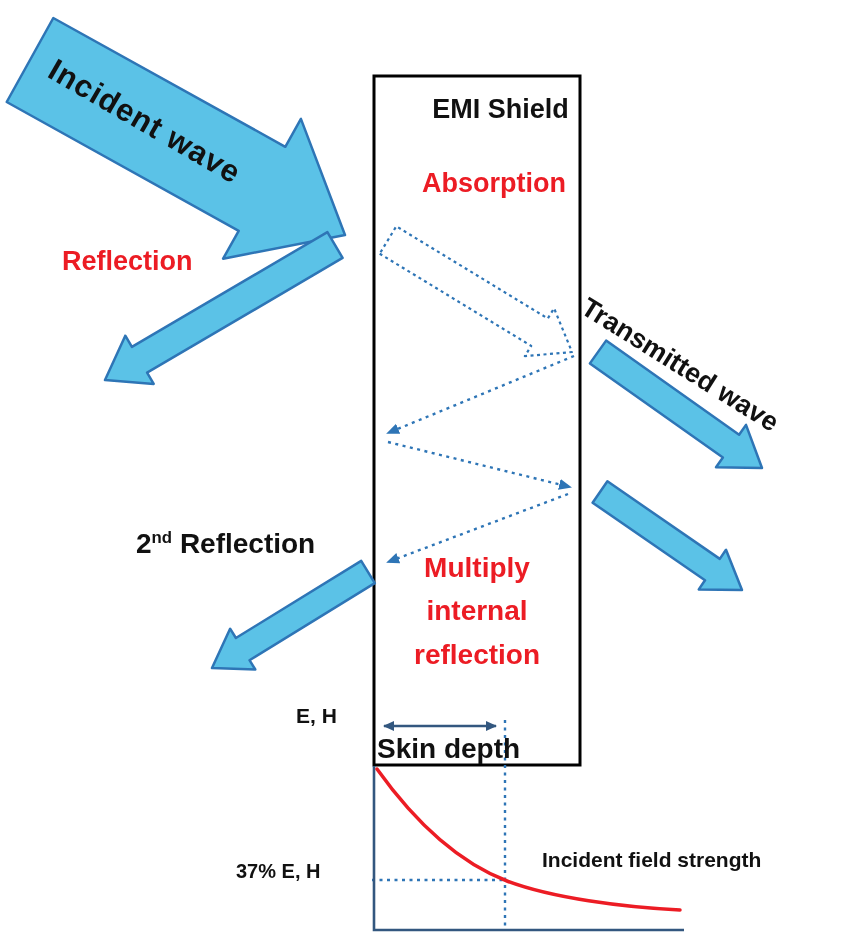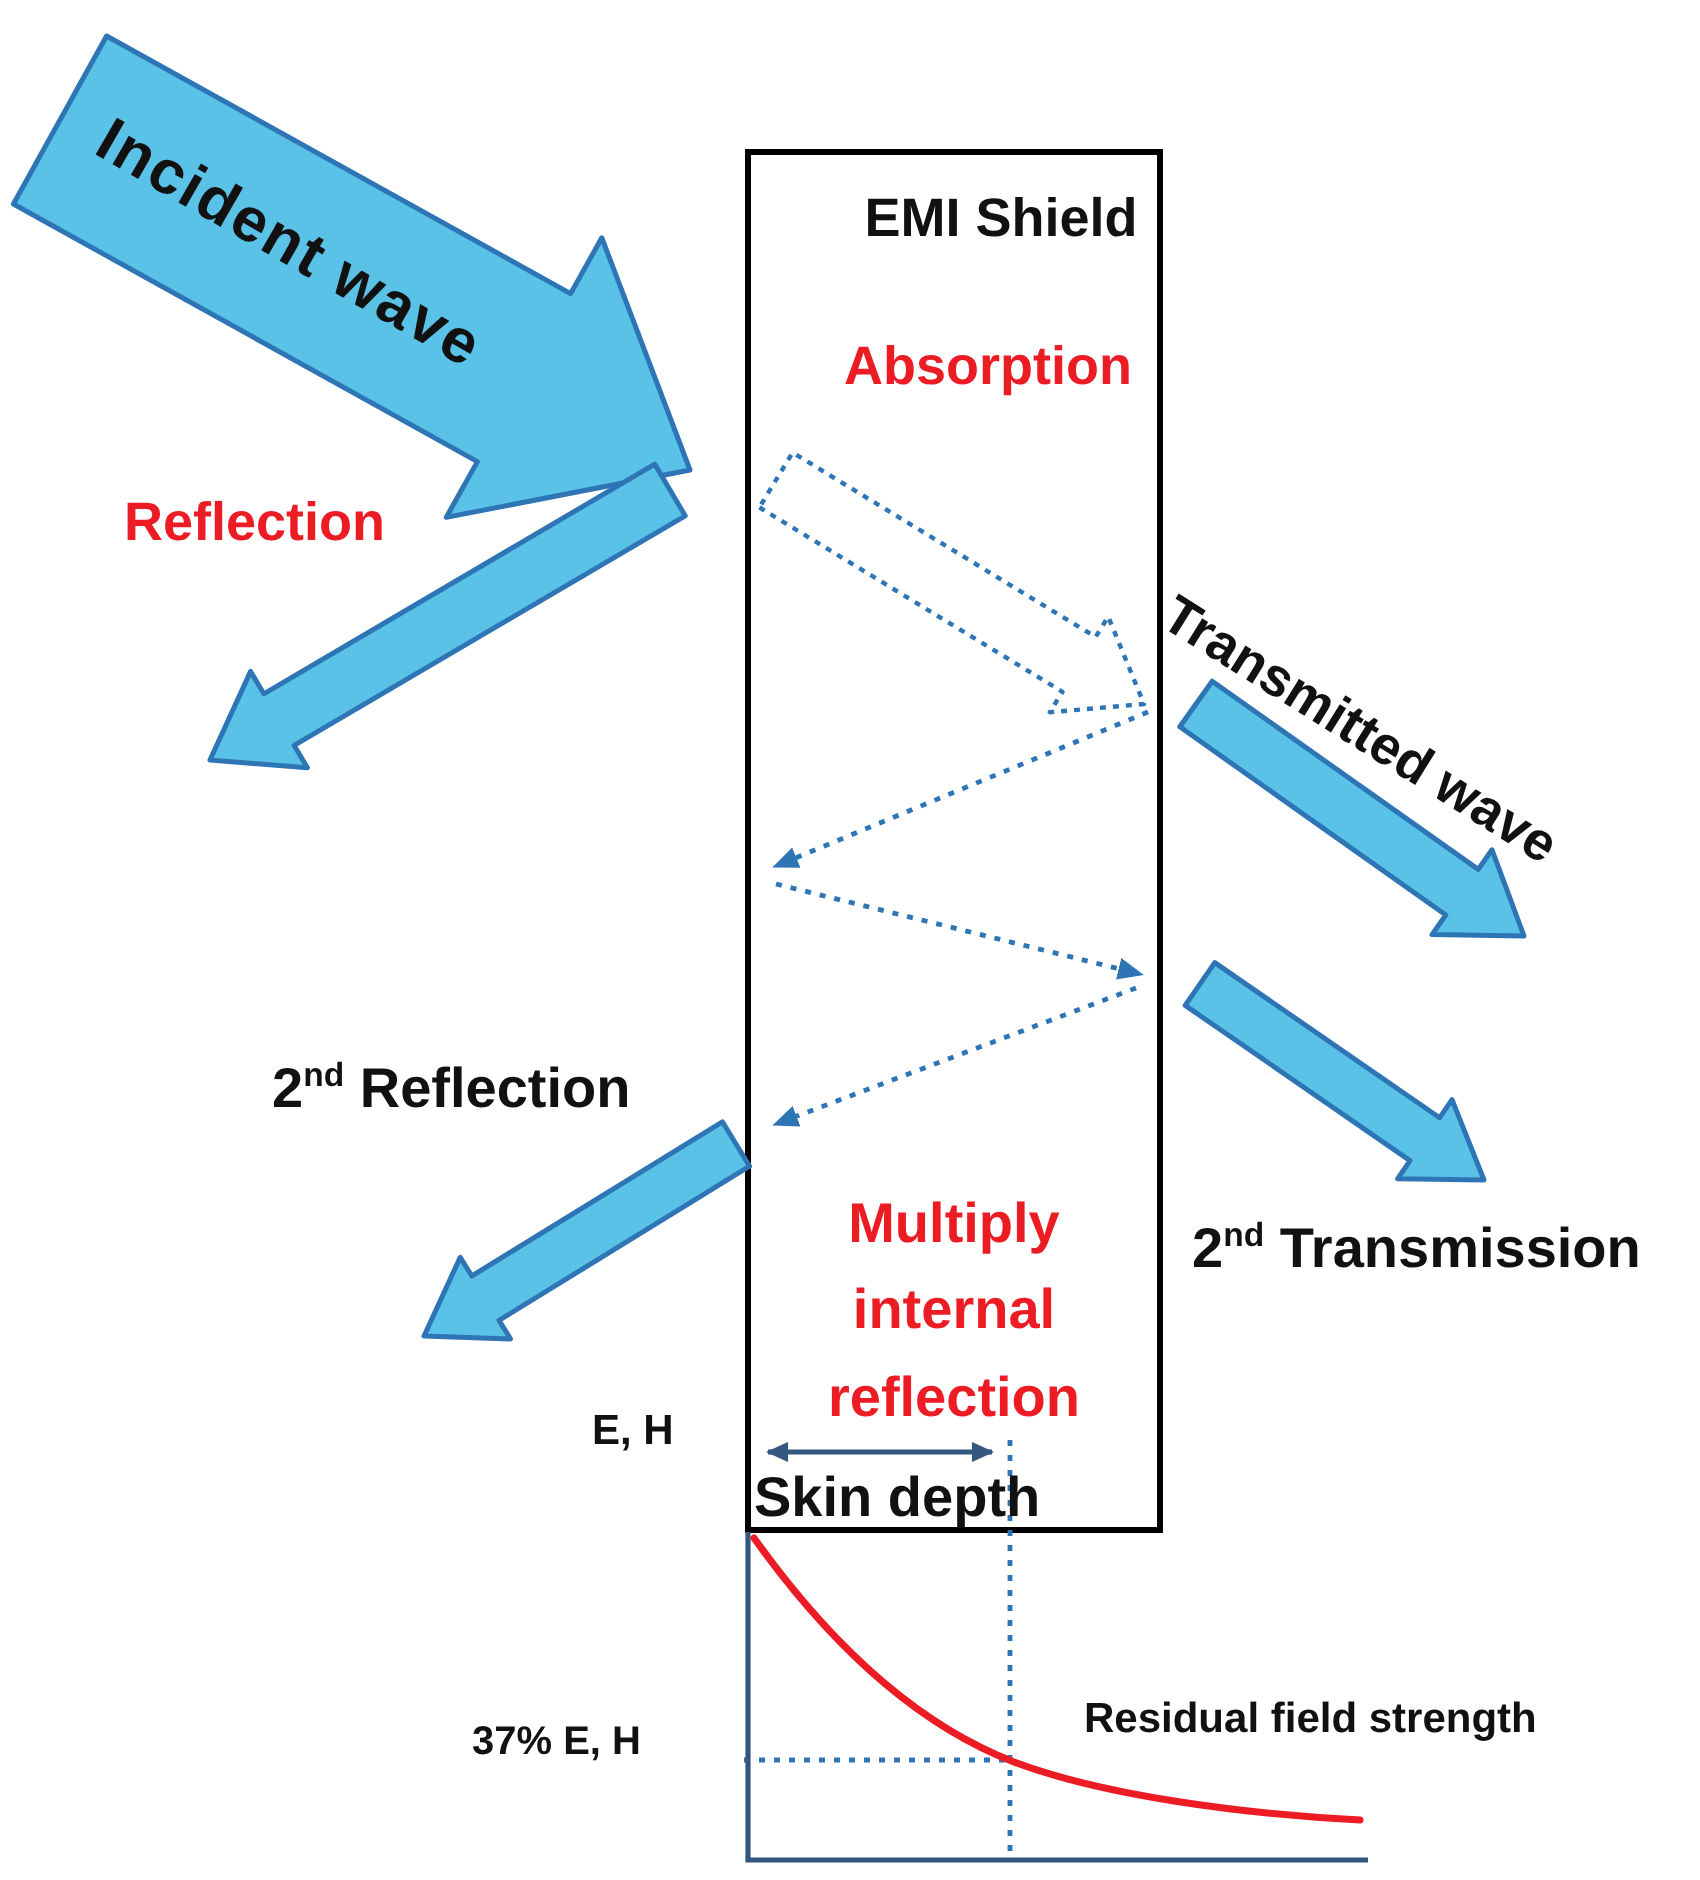--- a/index.html
+++ b/index.html
@@ -84,32 +84,28 @@
 
   <div class="label red" style="left:62px; top:246px; font-size:27px;">Reflection</div>
 
   <div class="label rot" style="left:592px; top:292px; font-size:27px; transform:rotate(32deg);">Transmitted wave</div>
 
   <div class="label" style="left:136px; top:528px; font-size:28px;">
     <span>2</span><sup>nd</sup>
     <span>Reflection</span>
   </div>
 
-  <div class="label red center" style="left:374px; top:590px; width:206px; font-size:28px; line-height:1.55;">
+  <div class="label red center" style="left:374px; top:546px; width:206px; font-size:28px; line-height:1.55;">
     <div>Multiply</div>
     <div>internal</div>
     <div>reflection</div>
   </div>
 
-  <div class="label" style="left:596px; top:608px; font-size:28px;">
-    <span>2</span><sup>nd</sup>
-    <span>Transmission</span>
-  </div>
 
   <div class="label" style="left:377px; top:733px; font-size:28px;">Skin depth</div>
 
   <div class="label" style="left:296px; top:704px; font-size:21px;">E, H</div>
 
   <div class="label" style="left:236px; top:860px; font-size:20px;">37% E, H</div>
 
-  <div class="label" style="left:542px; top:848px; font-size:21px;">Residual field strength</div>
+  <div class="label" style="left:542px; top:848px; font-size:21px;">Incident field strength</div>
 
 </div>
 
 </body></html>

